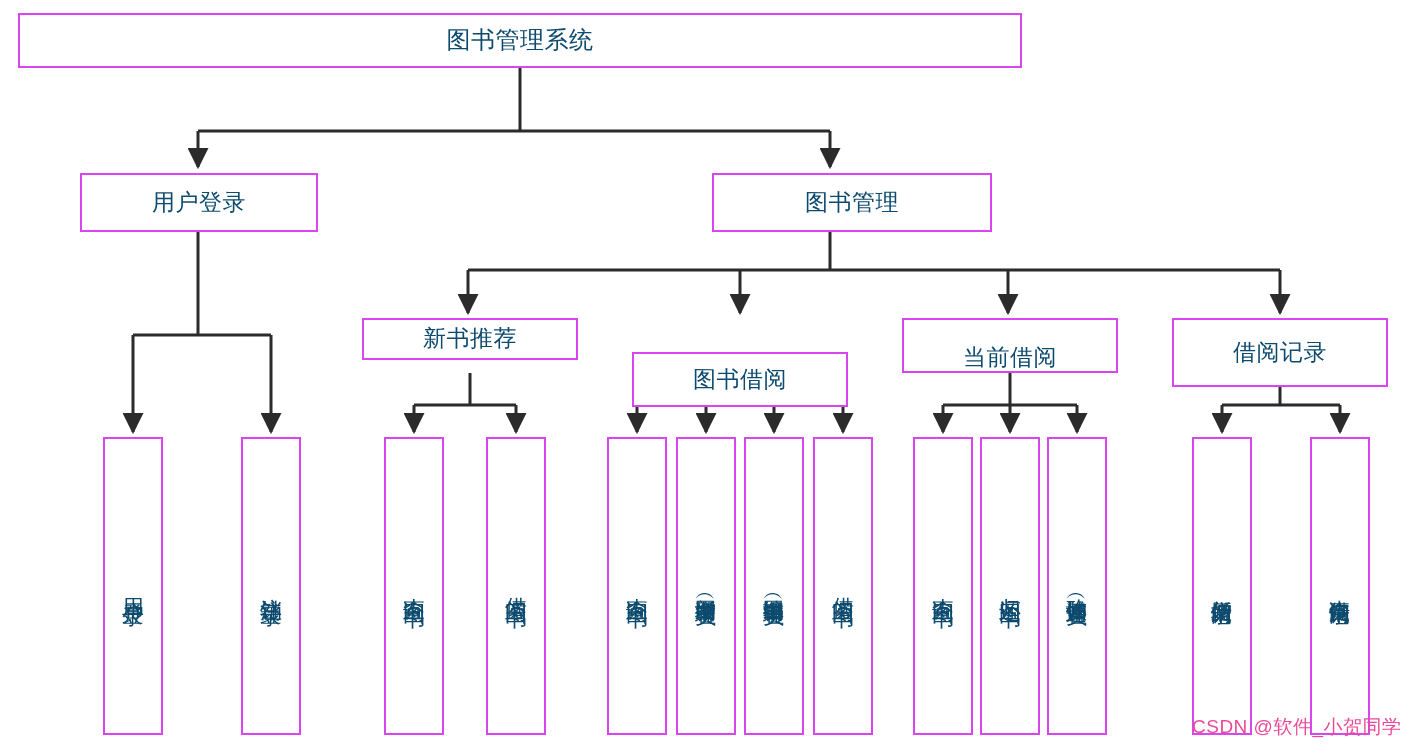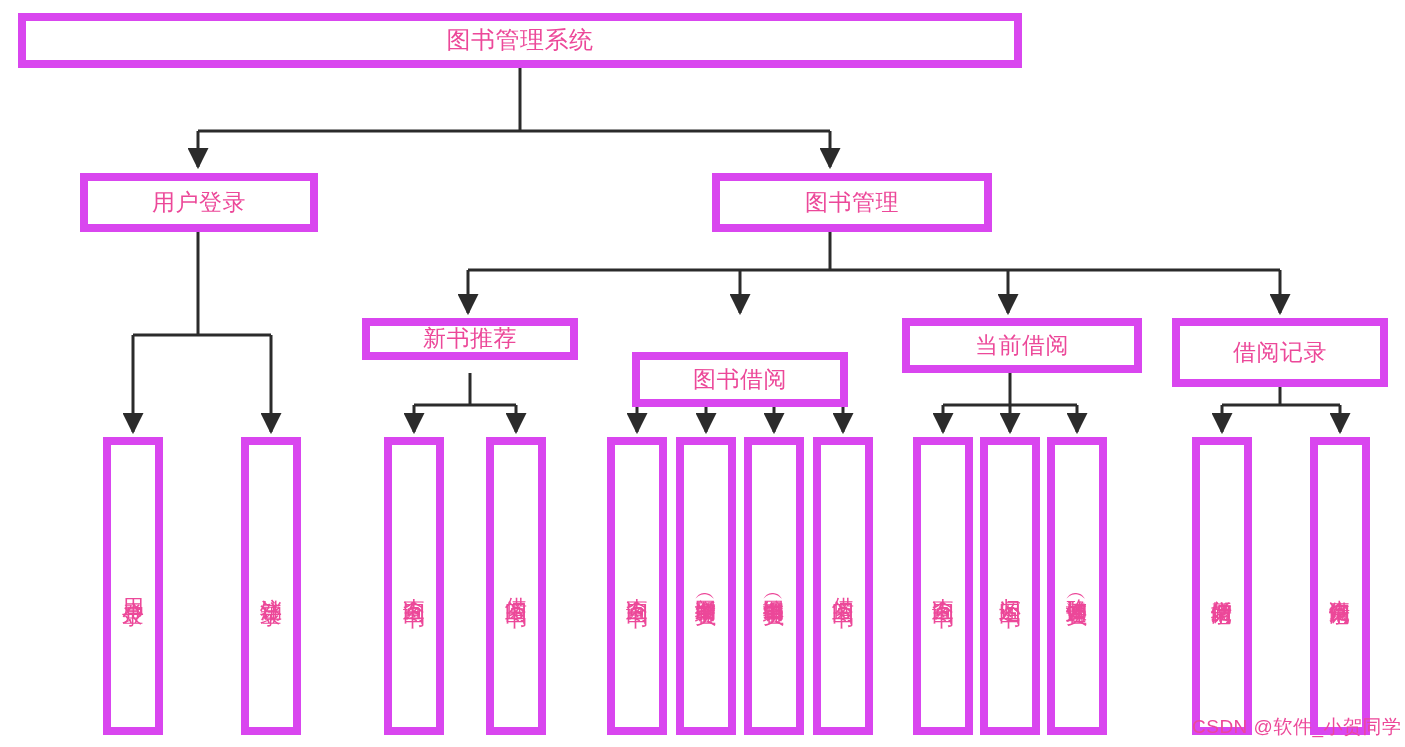--- a/index.html
+++ b/index.html
@@ -23,25 +23,25 @@
     left: 0;
     top: 0;
     width: 1405px;
     height: 747px;
     pointer-events: none;
   }
   .node {
     position: absolute;
     box-sizing: border-box;
     background: #ffffff;
-    border: 8px solid #d946ef;
+    border: 2px solid #d946ef;
     display: flex;
     align-items: center;
     justify-content: center;
-    color: #ec4899;
+    color: #0c4a6e;
     z-index: 2;
   }
   .node-label {
     display: block;
     text-align: center;
     line-height: 1.12;
     letter-spacing: 0.5px;
   }
   
   .node.horizontal .node-label {
@@ -151,21 +151,21 @@
   </div>
 
   <div class="node horizontal" style="left:362px; top:318px; width:216px; height:42px;">
     <span class="node-label">新书推荐</span>
   </div>
 
   <div class="node horizontal" style="left:632px; top:318px; width:216px; height:55px;margin-top:34px;">
     <span class="node-label">图书借阅</span>
   </div>
 
-  <div class="node horizontal" style="left:902px; top:318px; width:240px; height:55px;">
+  <div class="node horizontal" style="left:902px; top:318px; width:216px; height:55px;align-items:flex-end;">
     <span class="node-label">当前借阅</span>
   </div>
 
   <div class="node horizontal" style="left:1172px; top:318px; width:216px; height:69px;">
     <span class="node-label">借阅记录</span>
   </div>
 
   <div class="node leaf" style="left:103px; top:437px; width:60px; height:298px;">
     <span class="node-label">用户登录</span>
   </div>

